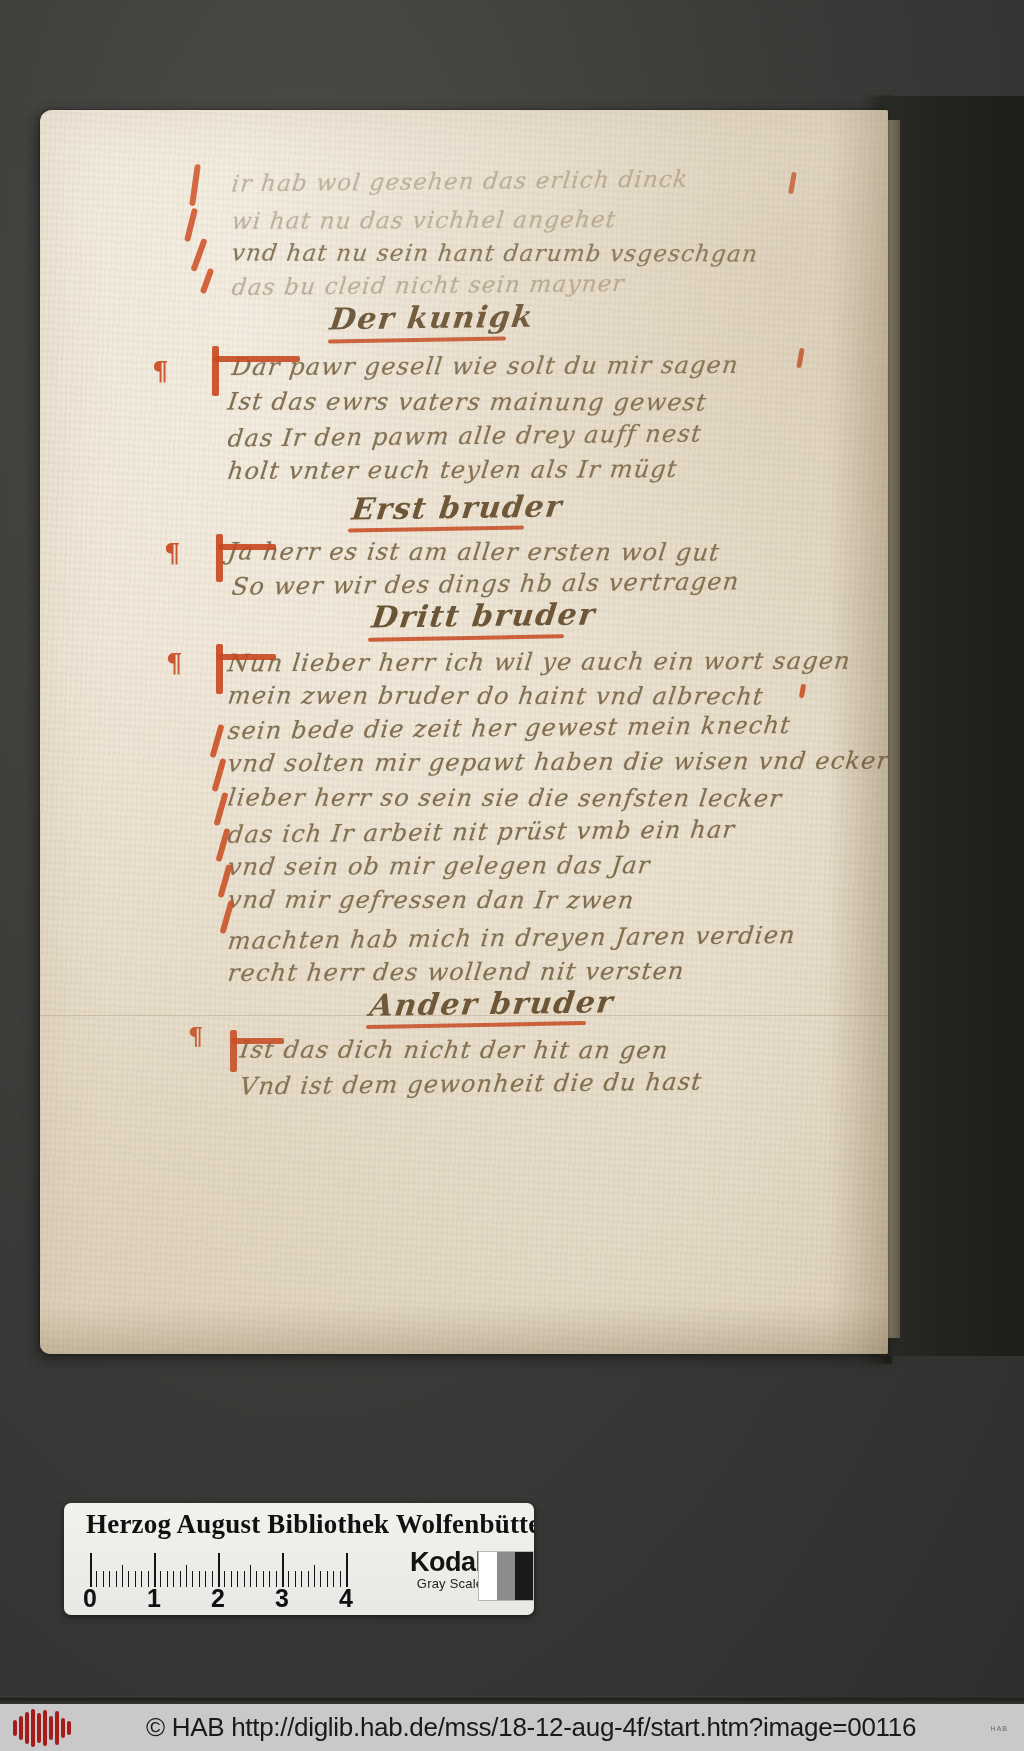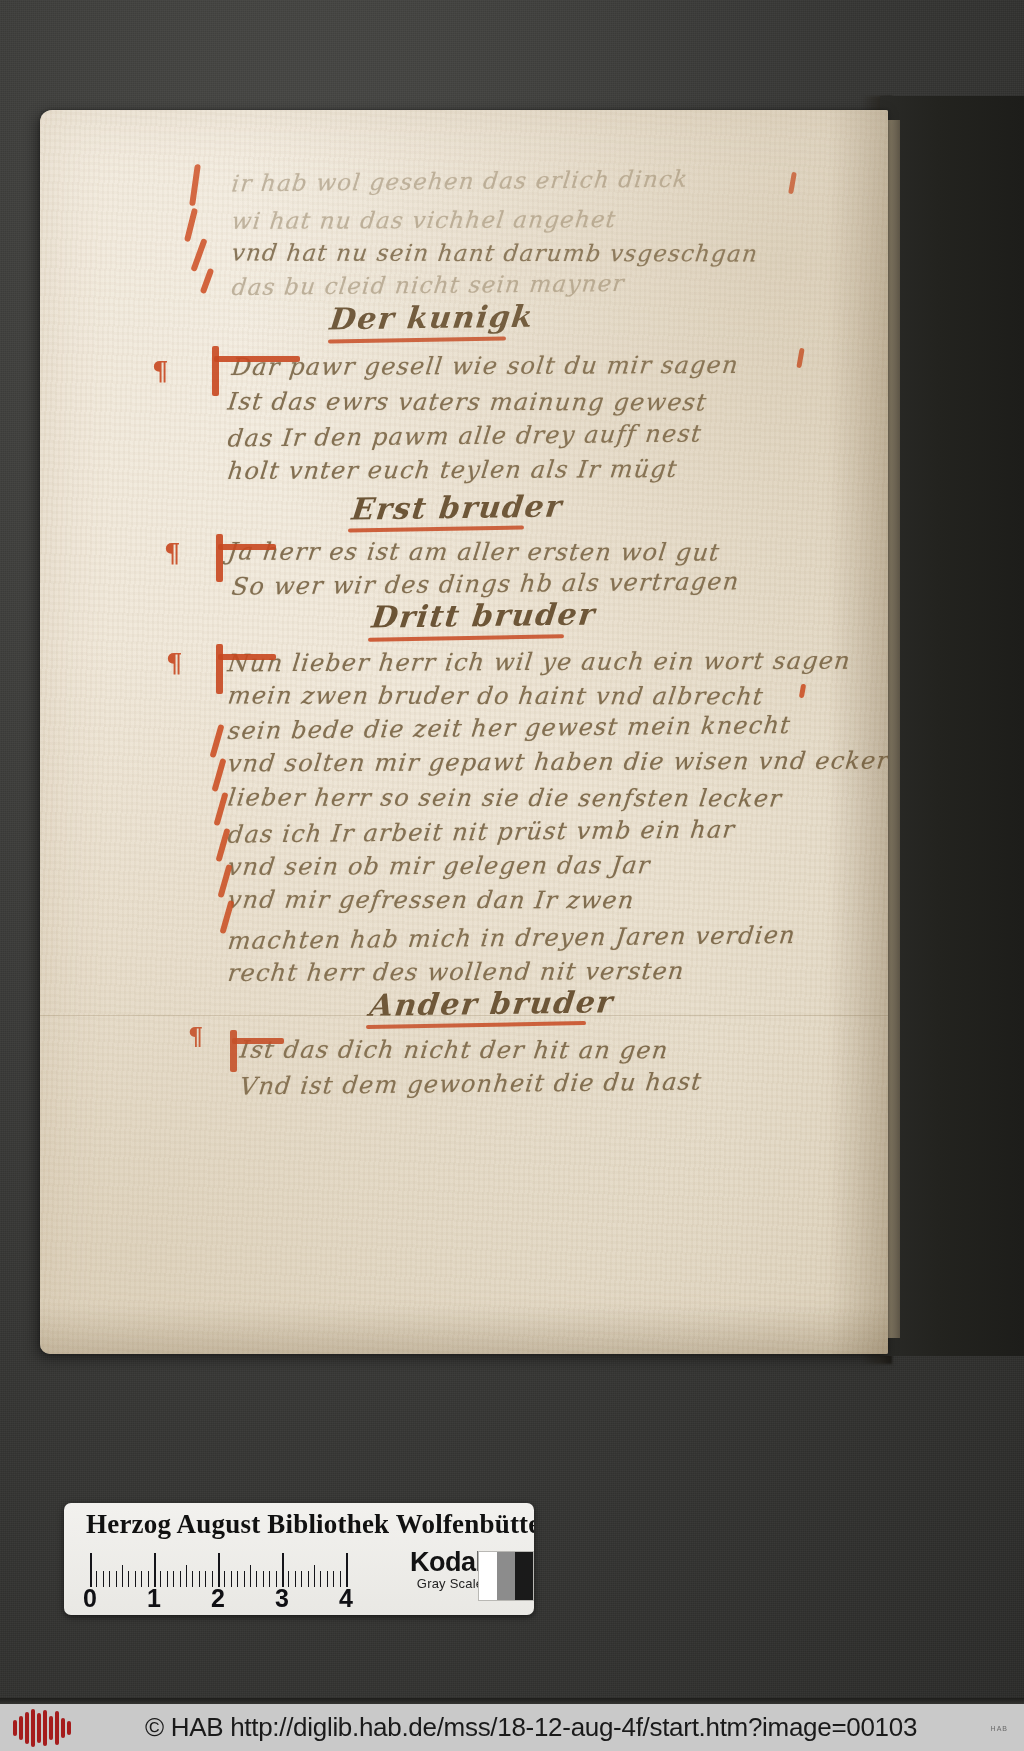--- a/index.html
+++ b/index.html
@@ -342,15 +342,15 @@
       <i style="height: 24px; background: rgb(165, 28, 28);"></i>
       <i style="height: 32px; background: rgb(165, 28, 28);"></i>
       <i style="height: 38px; background: rgb(165, 28, 28);"></i>
       <i style="height: 30px; background: rgb(165, 28, 28);"></i>
       <i style="height: 36px; background: rgb(165, 28, 28);"></i>
       <i style="height: 24px; background: rgb(165, 28, 28);"></i>
       <i style="height: 34px; background: rgb(165, 28, 28);"></i>
       <i style="height: 20px; background: rgb(165, 28, 28);"></i>
       <i style="height: 14px; background: rgb(165, 28, 28);"></i>
     </div>
-  <div class="footer-text">© HAB http://diglib.hab.de/mss/18-12-aug-4f/start.htm?image=00103</div>
+  <div class="footer-text">© HAB http://diglib.hab.de/mss/18-12-aug-4f/start.htm?image=00116</div>
   <div class="footer-right">HAB</div>
 </div>
 
 </body></html>

